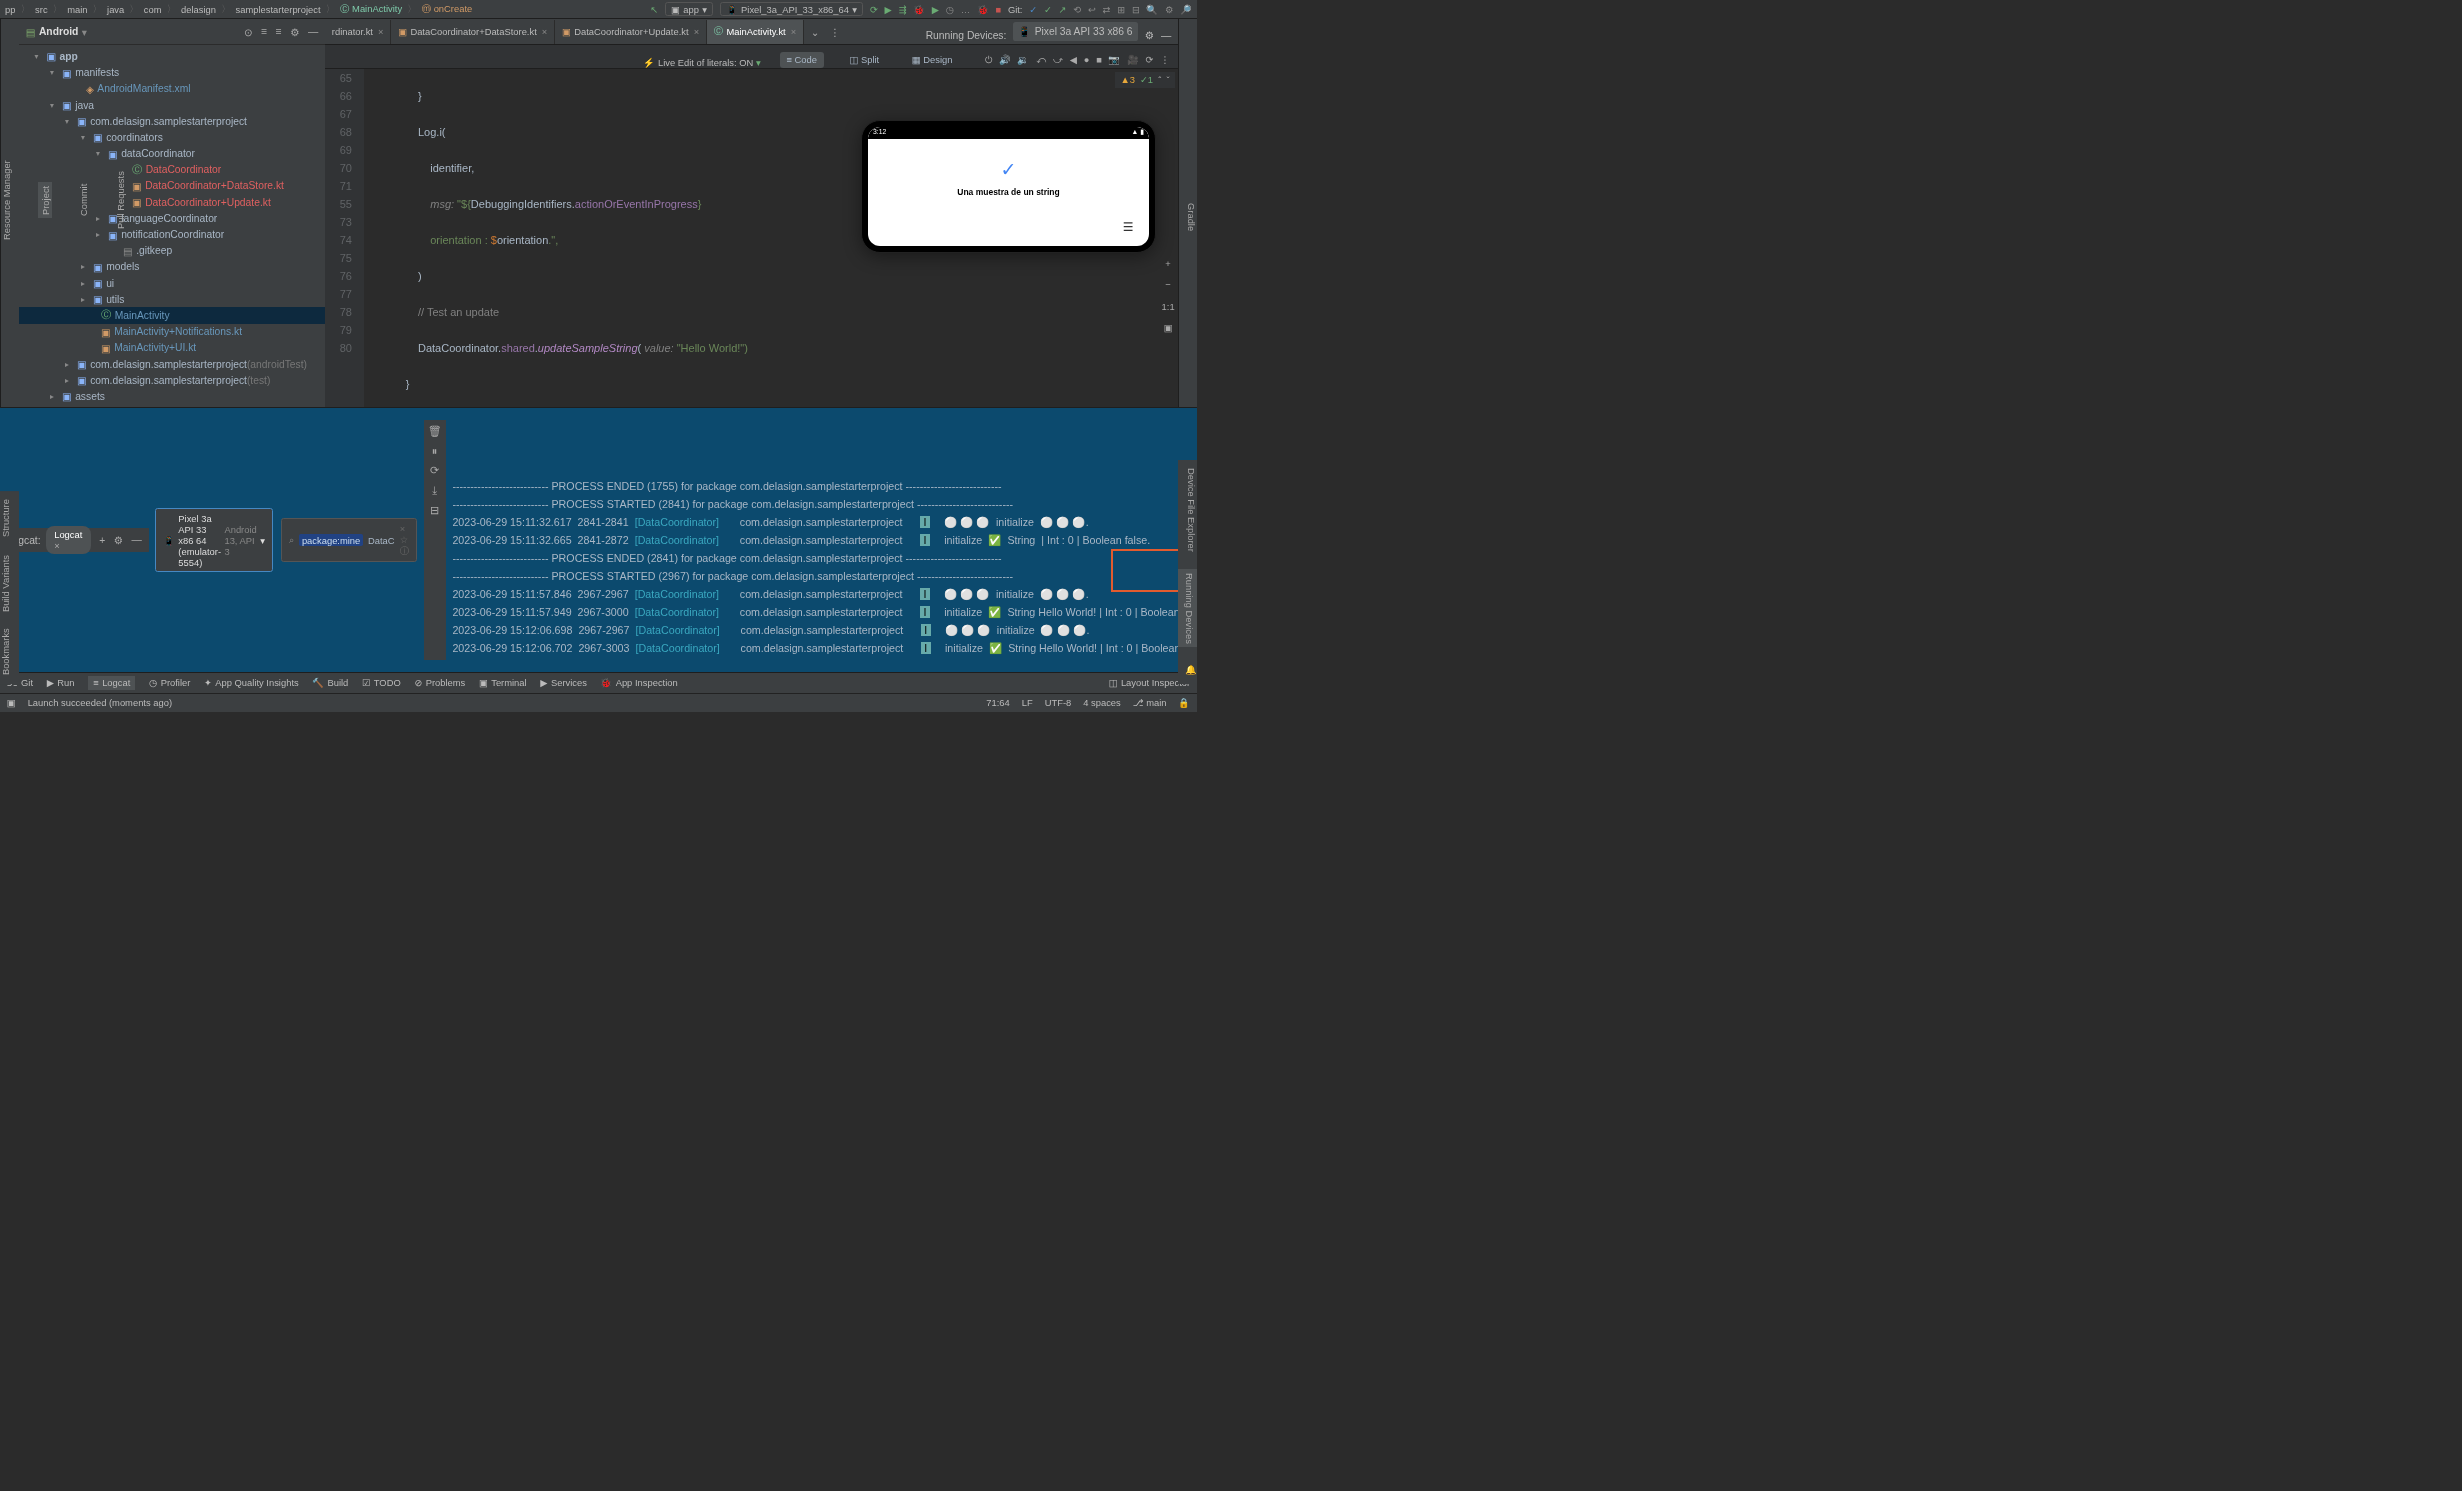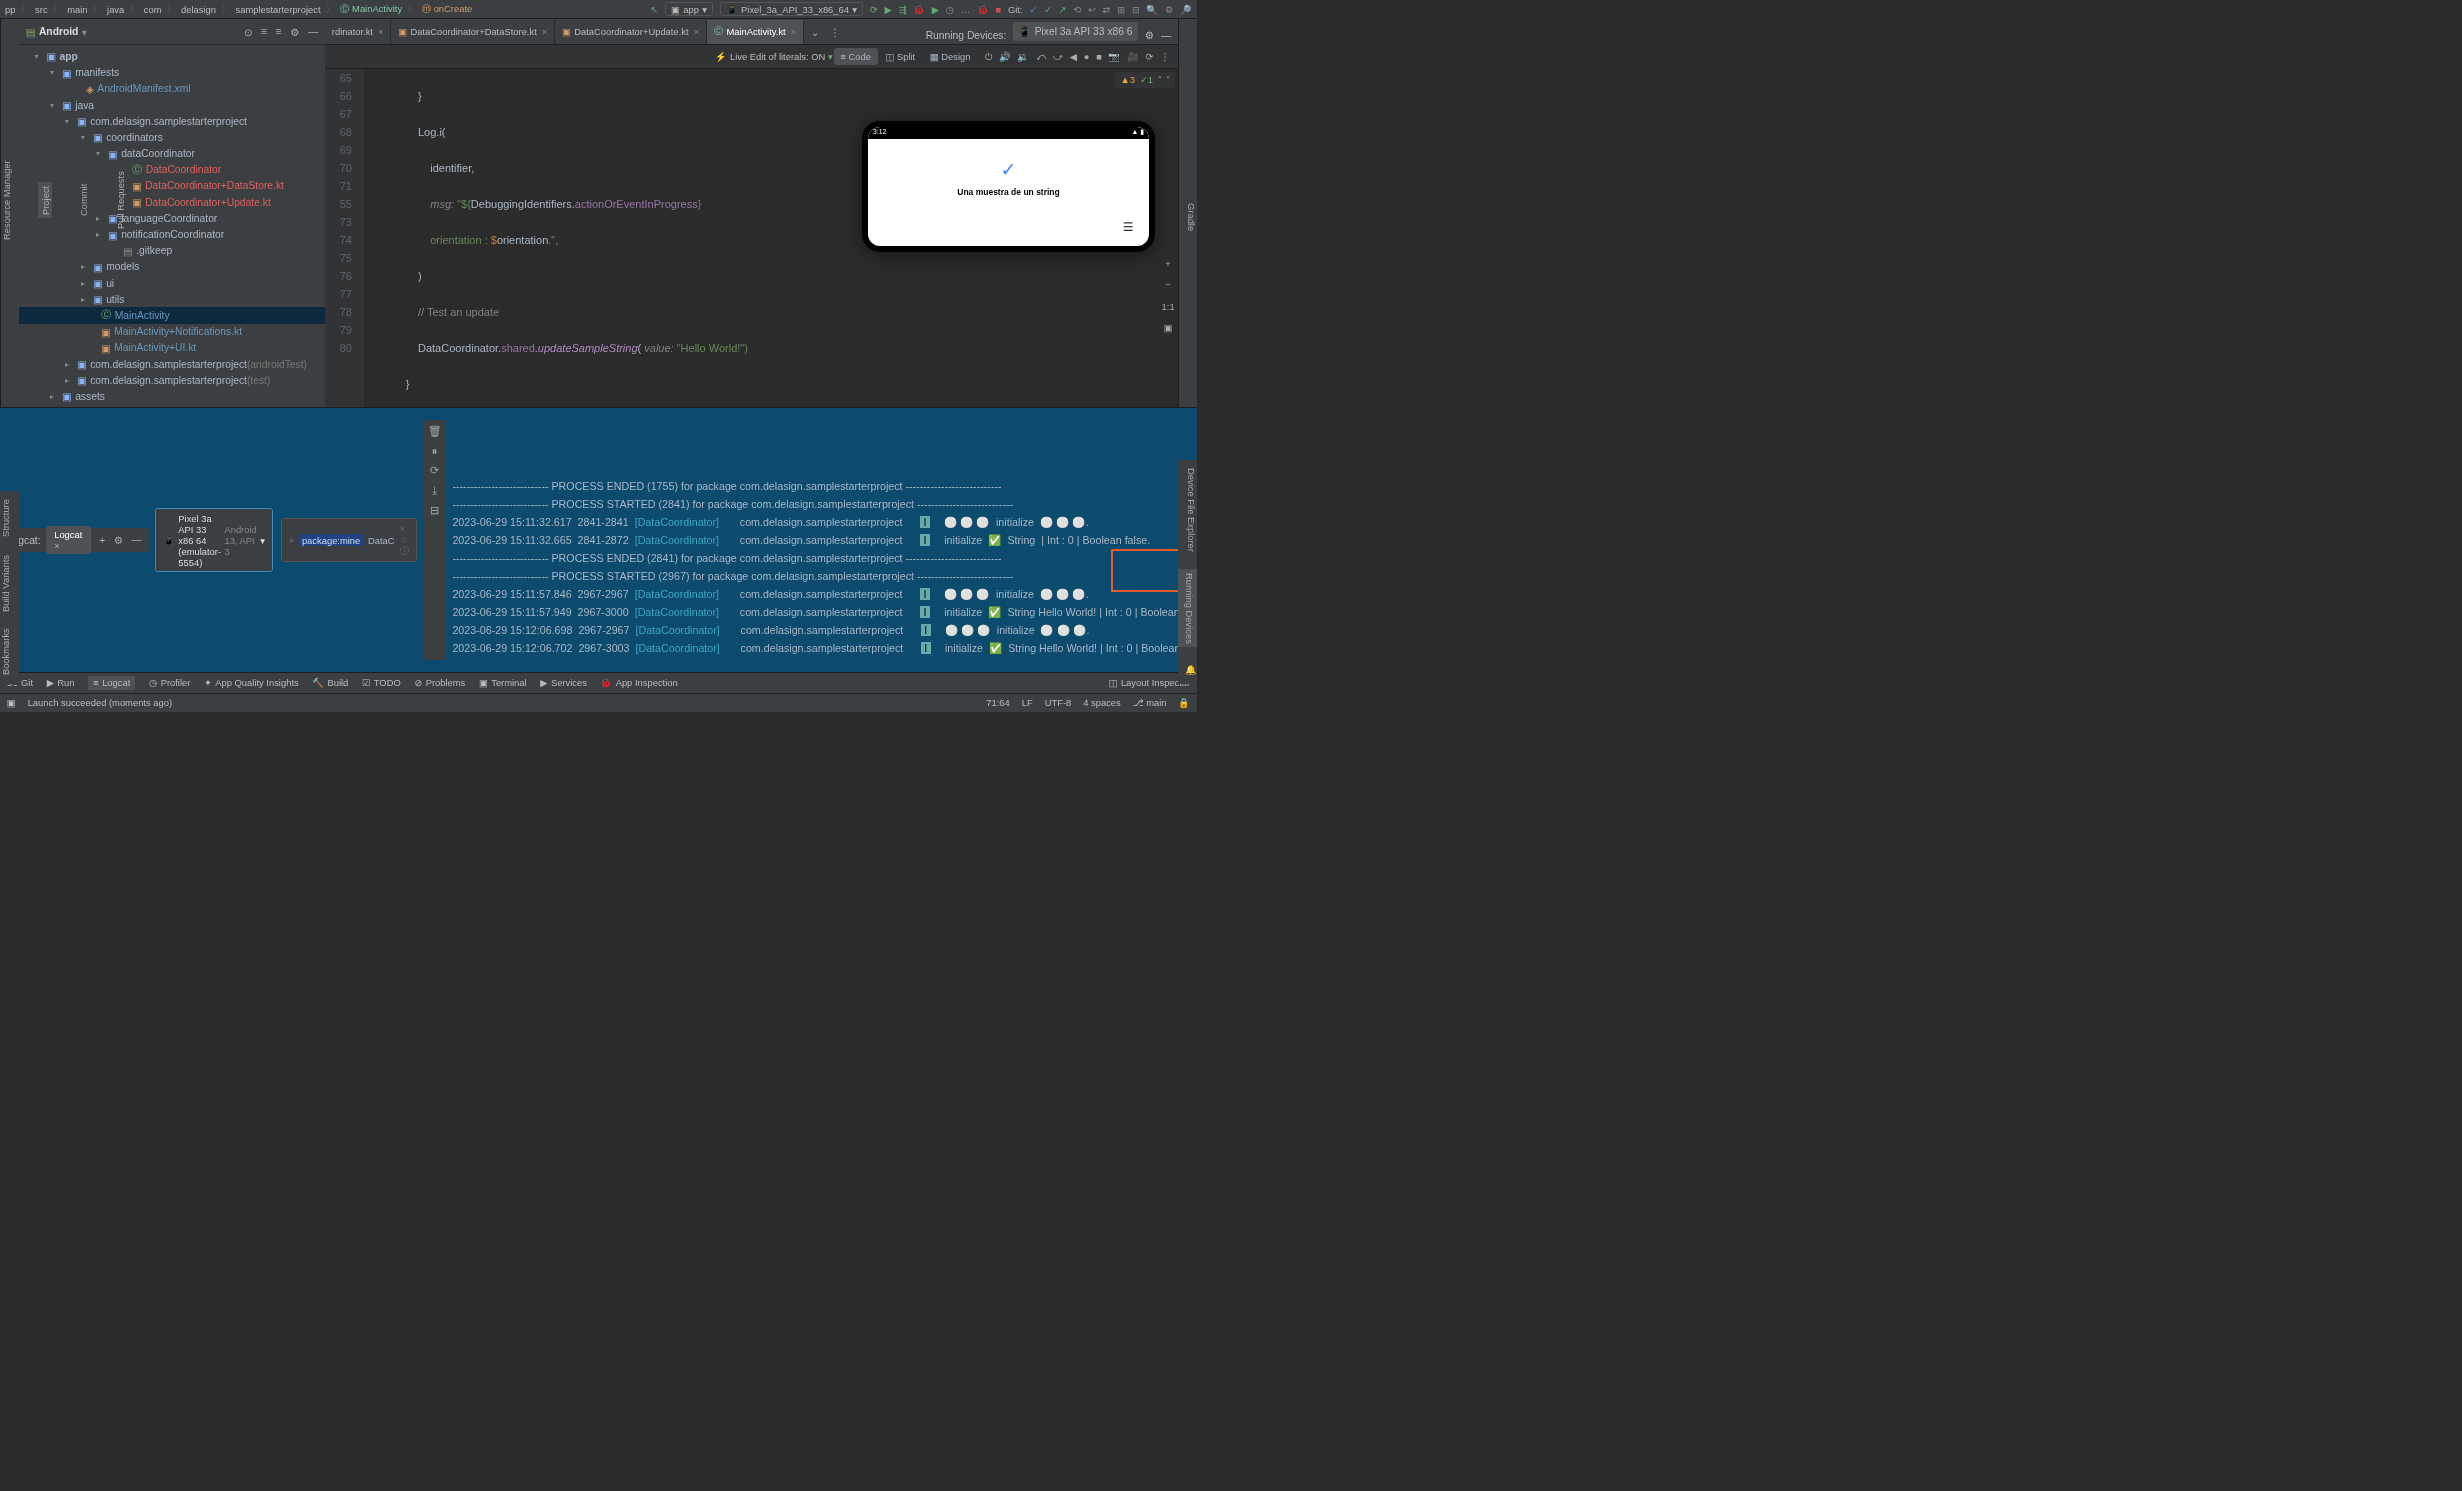--- a/index.html
+++ b/index.html
@@ -27,21 +27,21 @@
 .tree-node .file-k { color:#d19a66; margin-right:3.4px; }
 .tree-node .red { color:#e06060; }
 .tree-node .dim { color:#777; }
 .editor-panel { flex:1; display:flex; flex-direction:column; background:#2b2b2b; position:relative; }
 .tabs { height:26px; background:#3c3f41; display:flex; align-items:center; border-bottom:0.9px solid #1e1e1e; }
 .tabs .tablist { display:flex; align-items:center; }
 .tab { height:24px; padding:0 6.8px; display:flex; align-items:center; gap:3.4px; color:#bbb; font-size:9.4px; cursor:pointer; border-right:0.9px solid #2b2b2b; }
 .tab.active { background:#4e5254; color:#fff; }
 .tab .close { color:#888; margin-left:1.7px; }
 .tabs .right-area { margin-left:auto; display:flex; align-items:flex-end; gap:7px; padding-right:6.8px; color:#bbb; }
-.designbar { height:24px; background:#313335; display:flex; align-items:center; justify-content:flex-end; gap:1px; padding:0 6.8px; border-bottom:0.9px solid #1e1e1e; font-size:9.4px; }
+.designbar { height:24px; background:#313335; display:flex; align-items:flex-end; justify-content:flex-end; gap:19px; padding:0 6.8px; border-bottom:0.9px solid #1e1e1e; font-size:9.4px; }
 .designbar .pill { padding:2.6px 6.8px; border-radius:3px; cursor:pointer; }
 .designbar .pill.on { background:#4e5254; }
 .designbar .grp { display:flex; gap:3.4px; margin-left:5.1px; }
 .designbar .dicon { color:#aaa; cursor:pointer; padding:1.7px; }
 .code-area { flex:1; display:flex; font-family:'JetBrains Mono',Menlo,Consolas,monospace; font-size:11px; line-height:18px; position:relative; overflow:hidden; }
 .gutter { width:39px; text-align:right; color:#606366; padding-right:12px; user-select:none; background:#313335; }
 .code-lines { flex:1; padding-left:5.1px; white-space:pre; }
 .kw { color:#cc7832; }
 .str { color:#6a8759; }
 .fn-i { color:#b389c5; font-style:italic; }
@@ -56,21 +56,21 @@
 .emu-screen { background:#fff; width:100%; height:100%; border-radius:12px; position:relative; overflow:hidden; }
 .emu-status { height:12px; background:#000; color:#fff; font-size:6.8px; padding:0.9px 5.1px; display:flex; justify-content:space-between; border-radius:12px 12px 0 0; }
 .emu-content { display:flex; flex-direction:column; align-items:center; justify-content:center; height:77px; gap:6.8px; }
 .emu-check { color:#4285f4; font-size:19px; }
 .emu-text { color:#000; font-size:8.5px; font-weight:600; }
 .emu-menu { position:absolute; right:15.4px; bottom:12px; color:#333; font-size:12px; }
 .emu-side { position:absolute; right:3.4px; top:239px; display:flex; flex-direction:column; gap:10.3px; color:#aaa; font-size:9.4px; align-items:center; }
 .logcat-panel { height:265px; background:#0c4a6e; border-top:0.9px solid #1e1e1e; display:flex; flex-direction:row;align-items:center; }
 .logcat-tabs { height:24px; background:#3c3f41; display:flex; align-items:center; padding:0 6.8px; gap:5.1px; }
 .logcat-tabs .lbl { color:#bbb; }
-.logcat-tabs .ltab { background:#4e5254; padding:2.6px 8.5px; border-radius:3px; color:#fff; font-size:9.4px; }
+.logcat-tabs .ltab { background:#4e5254; padding:2.6px 8.5px; border-radius:8px; color:#fff; font-size:9.4px; }
 .logcat-tabs .tools { margin-left:auto; display:flex; gap:8.5px; color:#aaa; }
 .logcat-toolbar { height:29px; padding:3.4px 6.8px; display:flex; gap:8.5px; align-items:center; }
 .logcat-device { border:0.9px solid #4688c2; background:#3c3f41; padding:3.4px 6.8px; border-radius:2.6px; font-size:9.4px; color:#ddd; display:flex; align-items:center; gap:3.4px; }
 .logcat-device .dim { color:#888; }
 .logcat-filter { border:0.9px solid #555; background:#3c3f41; padding:3.4px 6.8px; border-radius:2.6px; font-size:9.4px; flex:1; display:flex; align-items:center; gap:5.1px; }
 .logcat-filter .hl { background:#214283; color:#cde; padding:0.9px 2.6px; border-radius:1.7px; }
 .logcat-body { flex:1; display:flex; }
 .logcat-side { width:22px; background:#3c3f41; display:flex; flex-direction:column; padding-top:5.1px; gap:6.8px; align-items:center; color:#aaa; }
 .logcat-side span { cursor:pointer; font-size:11px; }
 .logcat-out { flex:1; font-family:Menlo,Consolas,monospace; font-size:10.7px; line-height:18px; padding:3.4px 6.8px; white-space:pre; overflow:hidden; position:relative; }

